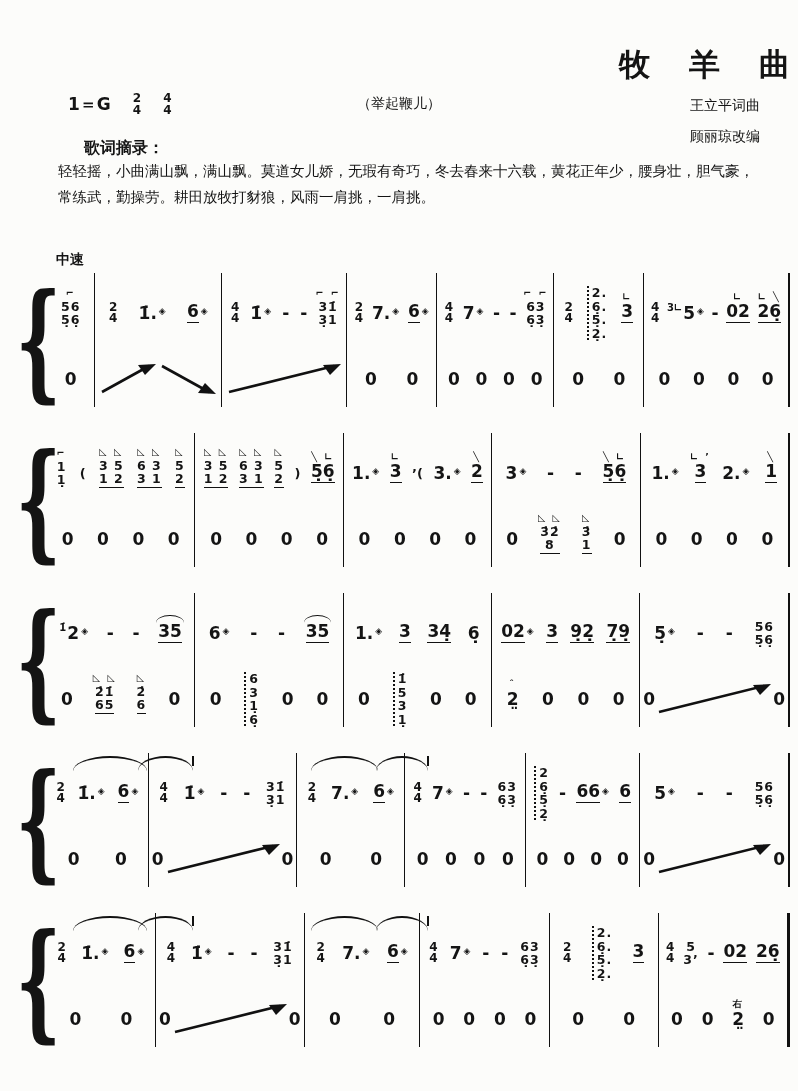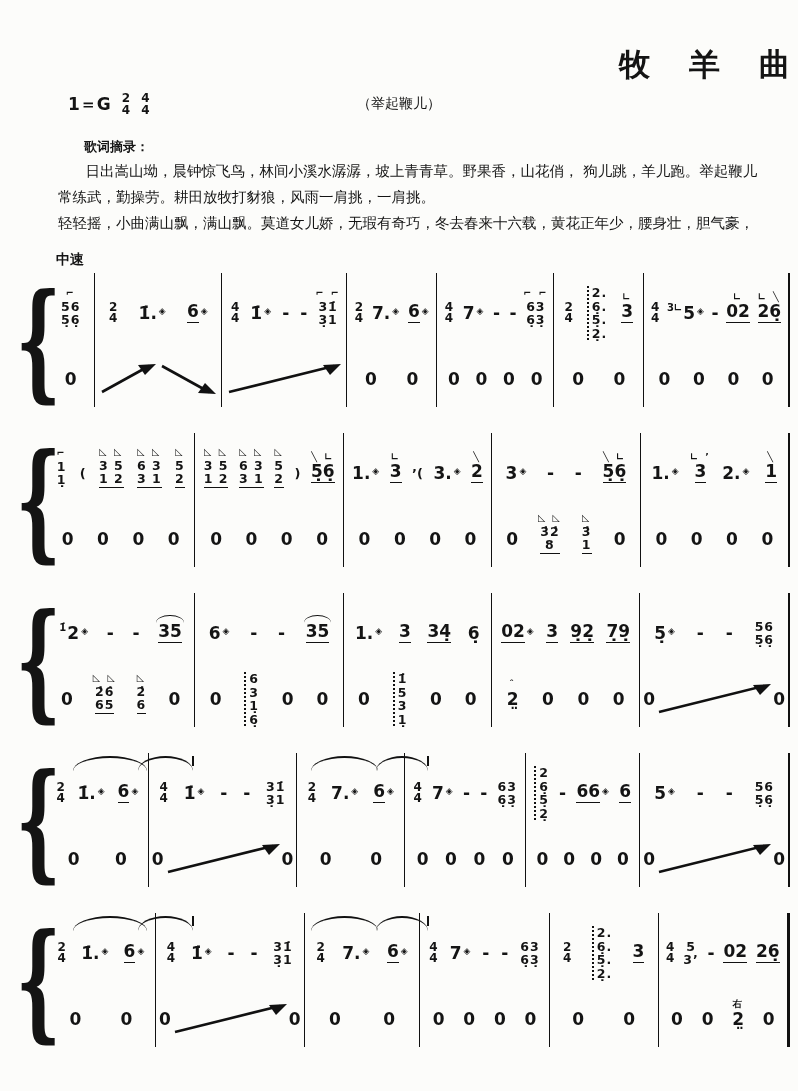--- a/index.html
+++ b/index.html
@@ -3,24 +3,24 @@
 <meta charset="utf-8">
 <style>
   html,body{margin:0;padding:0;background:#9a9a9a;}
   .page{position:relative;width:798px;height:1091px;margin:0 auto;background:#fcfcfa;
         font-family:"DejaVu Sans",sans-serif;color:#141414;overflow:hidden;}
   
   .hdr{position:absolute;left:0;top:0;right:0;height:238px;}
   .title{position:absolute;left:0;right:0;top:40px;text-align:right;font-size:31px;
          font-weight:bold;margin:4px;letter-spacing:4px;}
   .subtitle{position:absolute;left:0;right:0;top:95px;text-align:center;font-size:14px;}
-  .keysig{position:absolute;left:68px;top:93px;font-size:17px;font-weight:bold;display:flex;align-items:center;gap:11px;}
+  .keysig{position:absolute;left:68px;top:93px;font-size:17px;font-weight:bold;display:flex;align-items:center;gap:22px;}
   .frac{display:inline-flex;flex-direction:column;align-items:center;font-size:12px;line-height:.95;font-weight:bold;}
   .credits{position:absolute;right:38px;top:90px;text-align:right;font-size:14px;line-height:2.2;}
-  .lyrlabel{position:absolute;left:84px;top:138px;font-size:13px;font-weight:bold;}
+  .lyrlabel{position:absolute;left:84px;top:138px;font-size:16px;font-weight:bold;}
   .lyrics{position:absolute;left:58px;right:26px;top:158px;font-size:14.5px;line-height:1.8;}
   .lyrics .l0{text-indent:1.9em;}
   
   .score{position:absolute;left:30px;right:8px;top:251px;}
   .tempo{font-size:14px;font-weight:bold;margin:0 0 4px 26px;}
   .system{display:flex;margin-bottom:26px;}
   .brace{width:17px;display:flex;align-items:center;justify-content:center;
          font-family:"DejaVu Serif",serif;font-size:128px;font-weight:bold;
          transform:scaleX(.55);overflow:visible;line-height:1;}
   .sysbody{flex:1;position:relative;}
@@ -63,25 +63,28 @@
       <span>1＝G</span>
       <span class="frac">
         <span>2</span>
         <span>4</span>
       </span>
       <span class="frac">
         <span>4</span>
         <span>4</span>
       </span>
     </div>
+    <div class="credits">
+      <div>王立平词曲</div>
+      <div>顾丽琼改编</div>
+    </div>
     <div class="lyrlabel">歌词摘录：</div>
     <div class="lyrics">
-      <div class="l0">日出嵩山坳，晨钟惊飞鸟，林间小溪水潺潺，坡上青青草。野果香，山花俏， 狗儿跳，羊儿跑。举起鞭儿</div>
+      <div>轻轻摇，小曲满山飘，满山飘。莫道女儿娇，无瑕有奇巧，冬去春来十六载，黄花正年少，腰身壮，胆气豪，</div>
       <div>常练武，勤操劳。耕田放牧打豺狼，风雨一肩挑，一肩挑。</div>
-      <div>轻轻摇，小曲满山飘，满山飘。莫道女儿娇，无瑕有奇巧，冬去春来十六载，黄花正年少，腰身壮，胆气豪，</div>
     </div>
   </div>
 
   <div class="score">
     <div class="tempo">中速</div>
     <div id="systems">
         <div class="system">
           <div class="brace">{</div>
           <div class="sysbody">
             <div class="measures">
@@ -543,21 +546,21 @@
                     <span class="main ul">35</span>
                   </span>
                 </div>
                 <div class="staff lower">
                   <span class="tok">
                     <span class="main">0</span>
                   </span>
                   <span class="tok">
                     <span class="orn">◺ ◺</span>
                     <span class="chord cul">
-                      <span class="crow">2̇6̇</span>
+                      <span class="crow">2̇1̇</span>
                       <span class="crow">65</span>
                     </span>
                   </span>
                   <span class="tok">
                     <span class="orn">◺</span>
                     <span class="chord cul">
                       <span class="crow">2̇</span>
                       <span class="crow">6</span>
                     </span>
                   </span>

